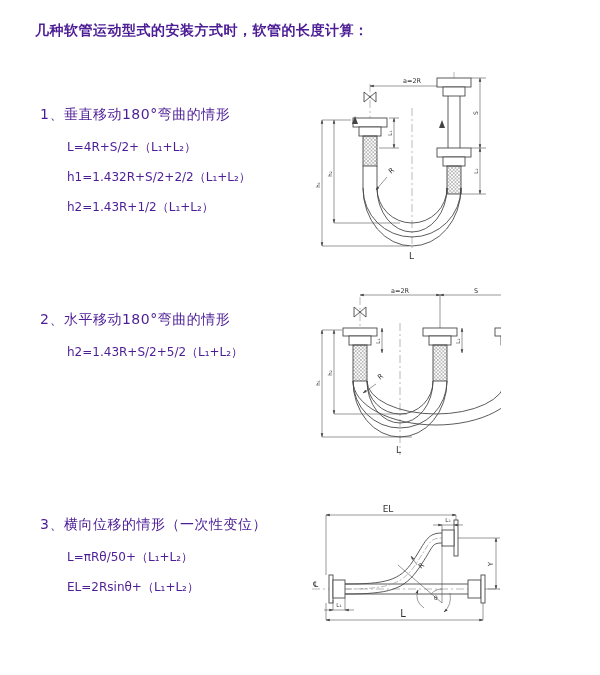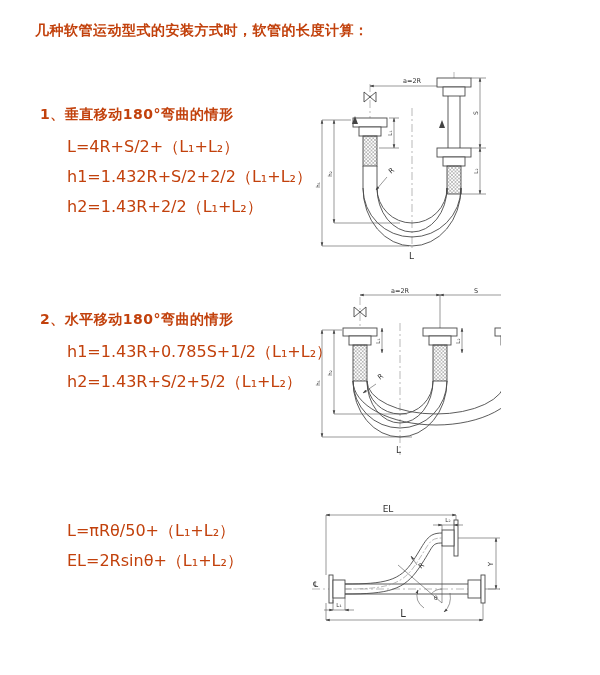--- a/index.html
+++ b/index.html
@@ -1,56 +1,56 @@
 <!DOCTYPE html>
 <html><head>
 <meta charset="utf-8">
 <style>
   html,body { margin:0; padding:0; background:#fff; }
   .page {
     position:relative; width:501px; height:675px; background:#ffffff;
-    font-family:"DejaVu Sans","Liberation Sans",sans-serif; color:#c2410c;
+    font-family:"DejaVu Sans","Liberation Sans",sans-serif; color:#4c1d95;
     overflow:hidden;
   }
   .title {
     position:absolute; left:35px; top:22px;
     font-size:14px; font-weight:600; letter-spacing:.5px;
   }
   .sec { position:absolute; left:40px; width:290px; }
-  .sec-heading { font-size:14px; font-weight:700; letter-spacing:.5px; margin:0 0 8px 0; }
-  .formula { font-size:16px; font-weight:500; padding-left:27px; height:30px; line-height:30px; white-space:nowrap; }
+  .sec-heading { font-size:14px; font-weight:400; letter-spacing:.5px; margin:0 0 8px 0; }
+  .formula { font-size:12px; font-weight:500; padding-left:27px; height:30px; line-height:30px; white-space:nowrap; }
   svg.diag { position:absolute; }
   svg.diag text { font-family:"DejaVu Sans","Liberation Sans",sans-serif; fill:#333; }
   .dl  { stroke:#4a4a4a; stroke-width:.9; fill:none; }           
   .fit { stroke:#4a4a4a; stroke-width:.9; fill:#ffffff; }        
   .dim { stroke:#555; stroke-width:.6; fill:none; }              
   .cl  { stroke:#8a8a8a; stroke-width:.6; fill:none; stroke-dasharray:8 3 2 3; } 
   .hcl { stroke:#8a8a8a; stroke-width:.6; fill:none; stroke-dasharray:6 2 2 2; }
 </style>
 </head>
 <body>
 
 <div class="page">
 
   <div class="title">几种软管运动型式的安装方式时，软管的长度计算：</div>
 
   <div class="sec" style="top:106px">
     <div class="sec-heading">1、垂直移动180°弯曲的情形</div>
     <div class="formula">L=4R+S/2+（L₁+L₂）</div>
     <div class="formula">h1=1.432R+S/2+2/2（L₁+L₂）</div>
-    <div class="formula">h2=1.43R+2/2（L₁+L₂）</div>
+    <div class="formula">h2=1.43R+1/2（L₁+L₂）</div>
   </div>
 
   <div class="sec" style="top:311px">
     <div class="sec-heading">2、水平移动180°弯曲的情形</div>
-    <div class="formula">h1=1.43R+0.785S+1/2（L₁+L₂）</div>
     <div class="formula">h2=1.43R+S/2+5/2（L₁+L₂）</div>
   </div>
 
   <div class="sec" style="top:516px">
+    <div class="sec-heading">3、横向位移的情形（一次性变位）</div>
     <div class="formula">L=πRθ/50+（L₁+L₂）</div>
     <div class="formula">EL=2Rsinθ+（L₁+L₂）</div>
   </div>
 
   <svg class="diag" style="left:312px;top:70px" width="278" height="195" viewBox="0 0 278 195">
     <defs>
       <marker id="ar1" viewBox="0 0 10 10" refX="9" refY="5" markerWidth="7" markerHeight="7" orient="auto-start-reverse">
         <path d="M0,2 L10,5 L0,8 Z" fill="#444"></path>
       </marker>
       <pattern id="ht1" width="3.5" height="3.5" patternUnits="userSpaceOnUse">

